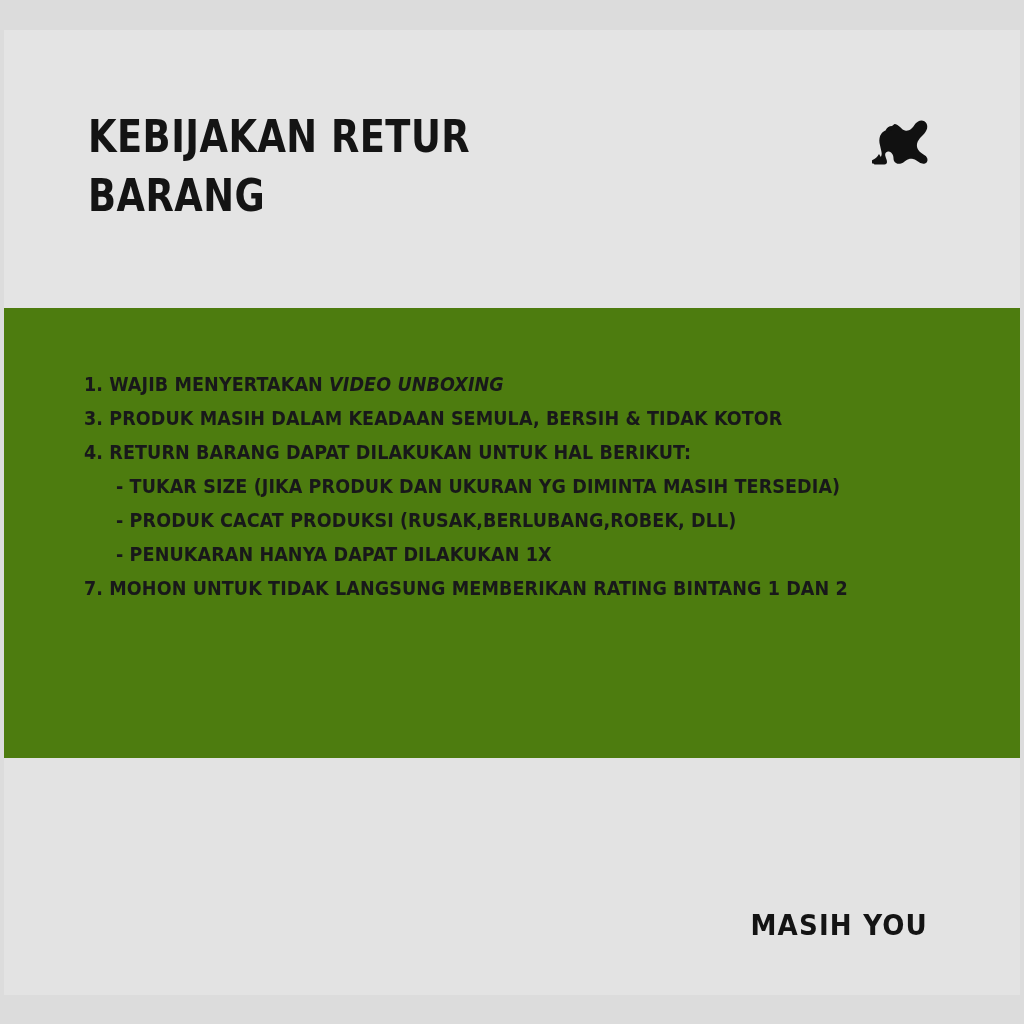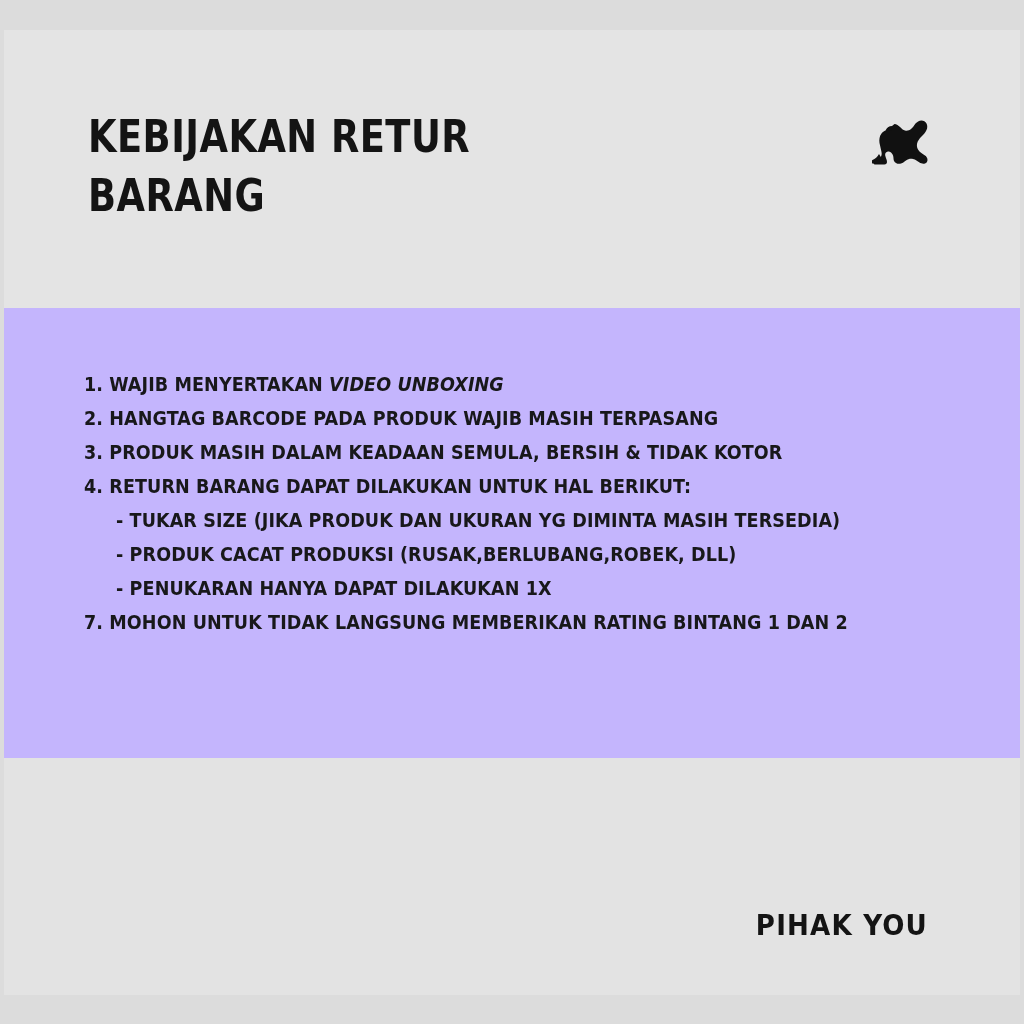--- a/index.html
+++ b/index.html
@@ -72,21 +72,21 @@
     height: 52px;
   }
 
   
   .body-band {
     position: absolute;
     left: 0;
     top: 278px;
     width: 1016px;
     height: 450px;
-    background: #c4b5fd;
+    background: #4d7c0f;
   }
 
   .list {
     position: absolute;
     left: 80px;
     top: 60px;
     width: 880px;
   }
 
   .row {
@@ -150,28 +150,27 @@
             <path d="M14 72c-3 6-8 10-13 12-2 1-3 2-3 4 0 2 2 3 4 3h16c2 0 3-1 3-3 0-5-3-10-7-16z"></path>
             <circle cx="36" cy="22" r="4"></circle>
           </g>
         </svg>
       </div>
     </div>
 
     <div class="body-band">
       <div class="list">
         <span class="row"><span>1. WAJIB MENYERTAKAN </span><span class="it">VIDEO UNBOXING</span></span>
-        <span class="row">2. HANGTAG BARCODE PADA PRODUK WAJIB MASIH TERPASANG</span>
         <span class="row">3. PRODUK MASIH DALAM KEADAAN SEMULA, BERSIH  &amp; TIDAK KOTOR</span>
         <span class="row">4. RETURN BARANG DAPAT DILAKUKAN UNTUK HAL BERIKUT:</span>
         <span class="row indent">- TUKAR SIZE (JIKA PRODUK DAN UKURAN YG DIMINTA MASIH TERSEDIA)</span>
         <span class="row indent">- PRODUK CACAT PRODUKSI (RUSAK,BERLUBANG,ROBEK, DLL)</span>
         <span class="row indent">- PENUKARAN HANYA DAPAT DILAKUKAN 1X</span>
         <span class="row">7. MOHON UNTUK TIDAK LANGSUNG MEMBERIKAN RATING BINTANG 1 DAN 2</span>
       </div>
     </div>
 
     <div class="footer-band">
-      <div class="thank-you">PIHAK YOU</div>
+      <div class="thank-you">MASIH YOU</div>
     </div>
 
   </div>
 </div>
 
 </body></html>

